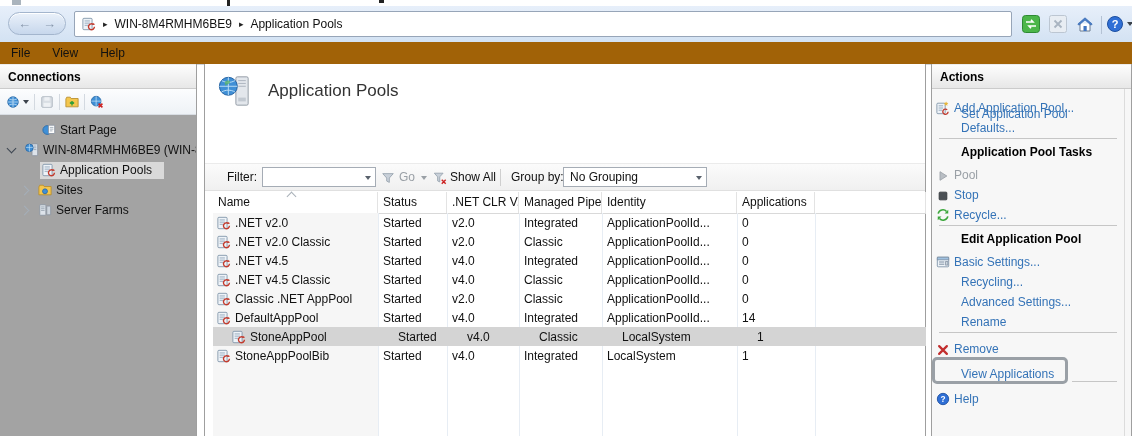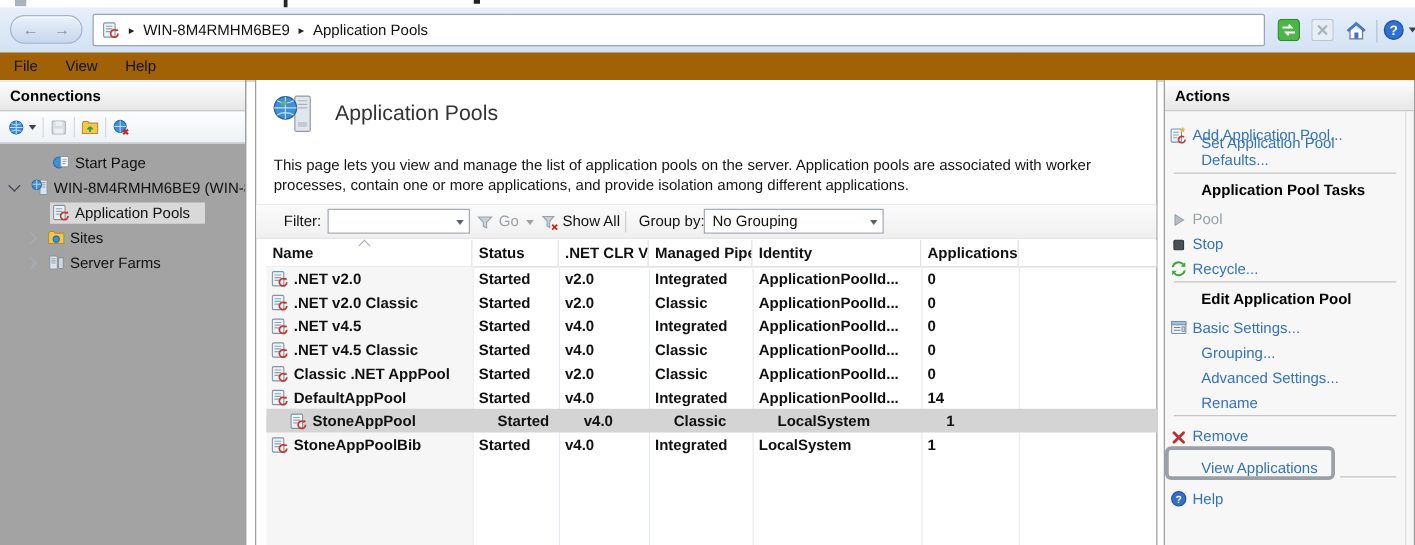--- a/index.html
+++ b/index.html
@@ -62,21 +62,21 @@
   .page-title{font-size:17px;color:#333;}
   .description{position:absolute;left:14px;top:60px;right:28px;line-height:16px;color:#141414;}
   .filter-bar{position:absolute;left:0;top:99px;right:0;height:28px;
     background:linear-gradient(#fbfbfb,#f0f0f0);border-top:1px solid #ebebeb;border-bottom:1px solid #e0e0e0;box-sizing:border-box;}
   .fb{position:absolute;top:6px;}
   .combo{position:absolute;top:3px;height:20px;background:#fff;border:1px solid #a5acb5;box-sizing:border-box;}
   .combo .car{position:absolute;right:4px;top:8px;}
   .dis{color:#9aa0a6;}
 
   
-  .tbl{position:absolute;left:8px;top:128px;width:713px;bottom:0;font-weight:bold;}
+  .tbl{position:absolute;left:8px;top:128px;width:713px;bottom:0;}
   .thead{display:grid;grid-template-columns:165px 69px 72px 83px 135px 78px 111px;height:21px;
     border-bottom:1px solid #d9d9d9;align-items:center;position:relative;}
   .th{padding-left:5px;border-right:1px solid #e3e3e3;height:21px;line-height:21px;box-sizing:border-box;
     overflow:hidden;white-space:nowrap;}
   .sort-chev{position:absolute;left:75px;top:1px;width:6px;height:6px;
     border-top:1.4px solid #a8b0b8;border-right:1.4px solid #a8b0b8;transform:rotate(-45deg);}
   .tbody{position:absolute;left:0;right:0;top:21px;bottom:0;overflow:hidden;}
   .col-tint{position:absolute;left:0;top:0;width:165px;bottom:0;background:#f6f6f6;}
   .col-line{position:absolute;top:0;bottom:0;width:1px;background:#e7edf4;}
   .trow{display:grid;grid-template-columns:165px 69px 72px 83px 135px 78px 111px;height:19px;
@@ -266,21 +266,20 @@
             <rect x="20" y="3" width="13" height="30" rx="1.5" fill="#e3e7ec" stroke="#9099a4"></rect>
             <path d="M22.5 7h8M22.5 10h8M22.5 13h8" stroke="#aab3bd" fill="none"></path>
             <rect x="22.5" y="25" width="8" height="4" fill="#c2c9d1"></rect>
             <circle cx="12" cy="13" r="9.5" fill="#3f8fd6" stroke="#1d5c9e"></circle>
             <path d="M2.5 13h19M12 3.5v19M5 7c4.5 2.5 9.5 2.5 14 0M5 19c4.5-2.5 9.5-2.5 14 0" stroke="#bfe0f7" stroke-width="1" fill="none"></path>
             <path d="M8 9c1.5-2 4-2.5 5.5-1.5 1 .8.2 2.5-1.5 3-2 .5-3 1.5-2.5 3" fill="#59b36a" opacity="0.8"></path>
           </svg>
       </span>
       <span class="page-title">Application Pools</span>
     </div>
-    <div class="description">This page lets you view and manage the list of application pools on the server. Application pools are associated with worker processes, contain one or more applications, and provide isolation among different applications.</div>
 
     <div class="filter-bar">
       <span class="fb" style="left:22px">Filter:</span>
       <span class="combo" style="left:57px;width:114px">
         <span class="tri-down car" style="border-top-color:#59616c"></span>
       </span>
       <span class="fb" style="left:176px;top:7px">
         <svg class="i14" viewBox="0 0 16 16">
             <path d="M2 3h12l-4.5 5v5l-3-1.5V8z" fill="#c8d0d9" stroke="#98a3af"></path>
           </svg>
@@ -532,21 +531,21 @@
           <svg class="i14" viewBox="0 0 16 16">
               <rect x="1.5" y="2.5" width="13" height="11" rx="1" fill="#eef3f8" stroke="#7f93a8"></rect>
               <rect x="1.5" y="2.5" width="13" height="3" fill="#9fc1e0" stroke="#7f93a8"></rect>
               <path d="M3.5 8h6M3.5 10.5h6" stroke="#6f8196" fill="none"></path>
               <rect x="11" y="7.5" width="2.5" height="4" fill="#cfd9e2" stroke="#8b98a8"></rect>
             </svg>
         </span>
         <span class="act-label">Basic Settings...</span>
       </div>
       <div class="act-row">
-        <span class="act-label no-ico">Grouping...</span>
+        <span class="act-label no-ico">Recycling...</span>
       </div>
       <div class="act-row">
         <span class="act-label no-ico">Advanced Settings...</span>
       </div>
       <div class="act-row">
         <span class="act-label no-ico">Rename</span>
       </div>
       <div class="act-sep"></div>
       <div class="act-row">
         <span class="act-ico">

